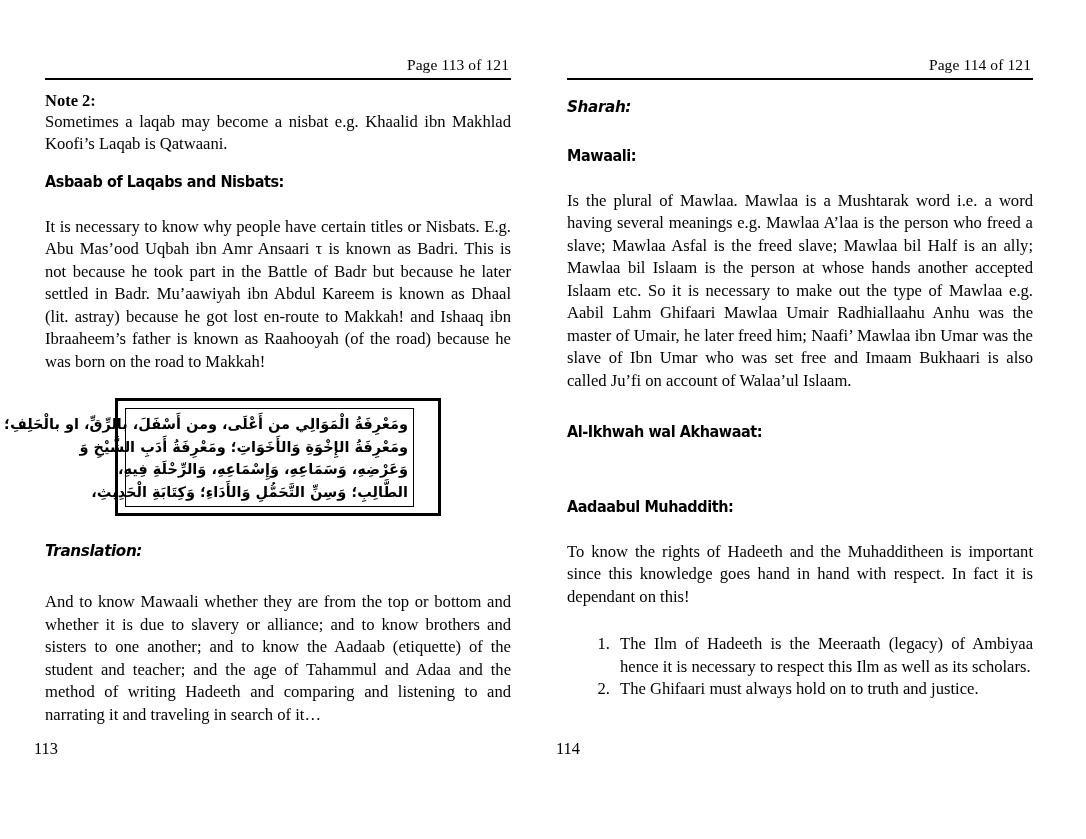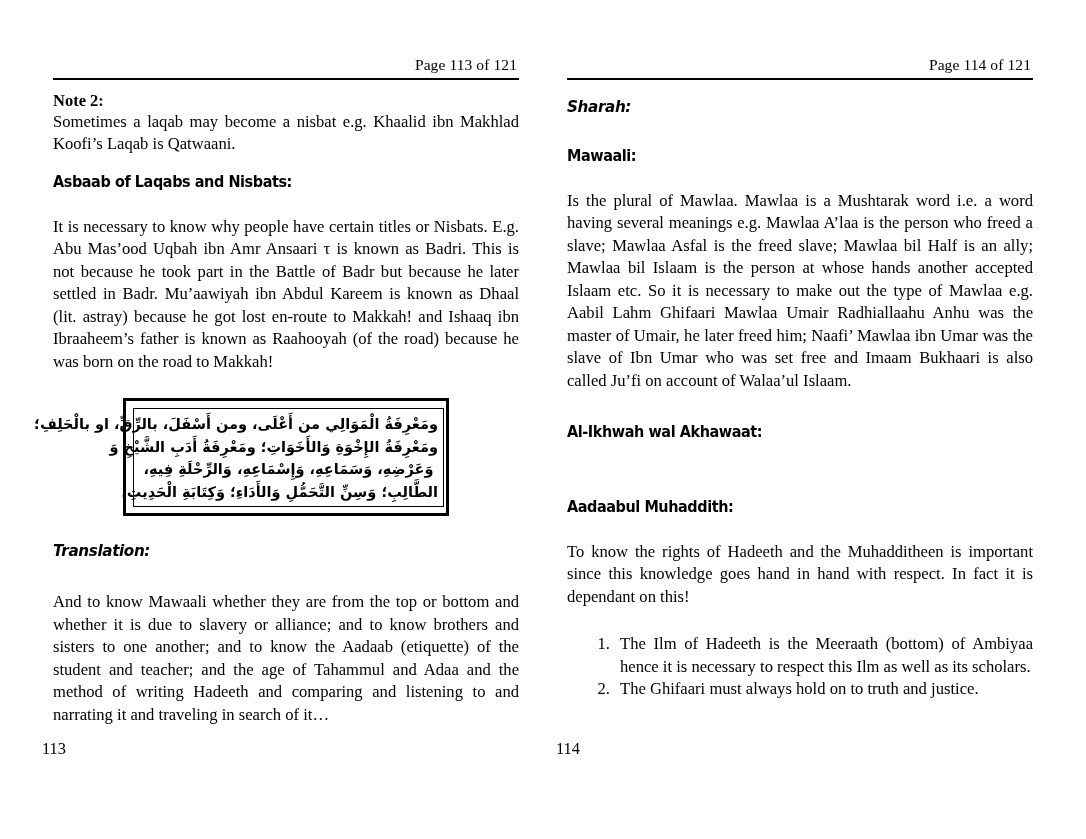--- a/index.html
+++ b/index.html
@@ -20,21 +20,21 @@
     height: 839px;
     box-sizing: border-box;
   }
   .page {
     position: absolute;
     top: 0;
     width: 489px;
     height: 839px;
     box-sizing: border-box;
   }
-  .page-left  { left: 42px; }
+  .page-left  { left: 34px; }
   .page-right { left: 556px; }
 
   .page-inner {
     position: absolute;
     left: 11px;
     right: 12px;
     top: 57px;
     bottom: 0;
   }
 
@@ -98,21 +98,21 @@
   .gap-m  { height: 17px; }
   .gap-l  { height: 25px; }
   .gap-xl { height: 31px; }
 
   
   .arabic-box {
     margin: 0 auto;
     width: 326px;
     box-sizing: border-box;
     border: 3px solid #000;
-    padding: 7px 2px 6px 7px;
+    padding: 7px 24px 6px 7px;
     background: #fff;
   }
   .arabic-box-inner {
     border: 1px solid #000;
     padding: 4px 5px 3px 5px;
   }
   .arabic-line {
     direction: rtl;
     unicode-bidi: bidi-override;
     font-family: "DejaVu Sans", "Liberation Sans", sans-serif;
@@ -210,21 +210,21 @@
 
       <div class="gap-xl"></div>
       <div class="h-sans">Aadaabul Muhaddith:</div>
       <div class="gap-l"></div>
 
       <p class="body">To know the rights of Hadeeth and the Muhadditheen is important since this knowledge goes hand in hand with respect. In fact it is dependant on this!</p>
 
       <div class="gap-l"></div>
 
       <ol class="numlist">
-        <li>The Ilm of Hadeeth is the Meeraath (bottom) of Ambiyaa hence it is necessary to respect this Ilm as well as its scholars.</li>
+        <li>The Ilm of Hadeeth is the Meeraath (legacy) of Ambiyaa hence it is necessary to respect this Ilm as well as its scholars.</li>
         <li>The Ghifaari must always hold on to truth and justice.</li>
       </ol>
     </div>
 
     <div class="folio">114</div>
   </div>
 
 </div>
 
 </body></html>

